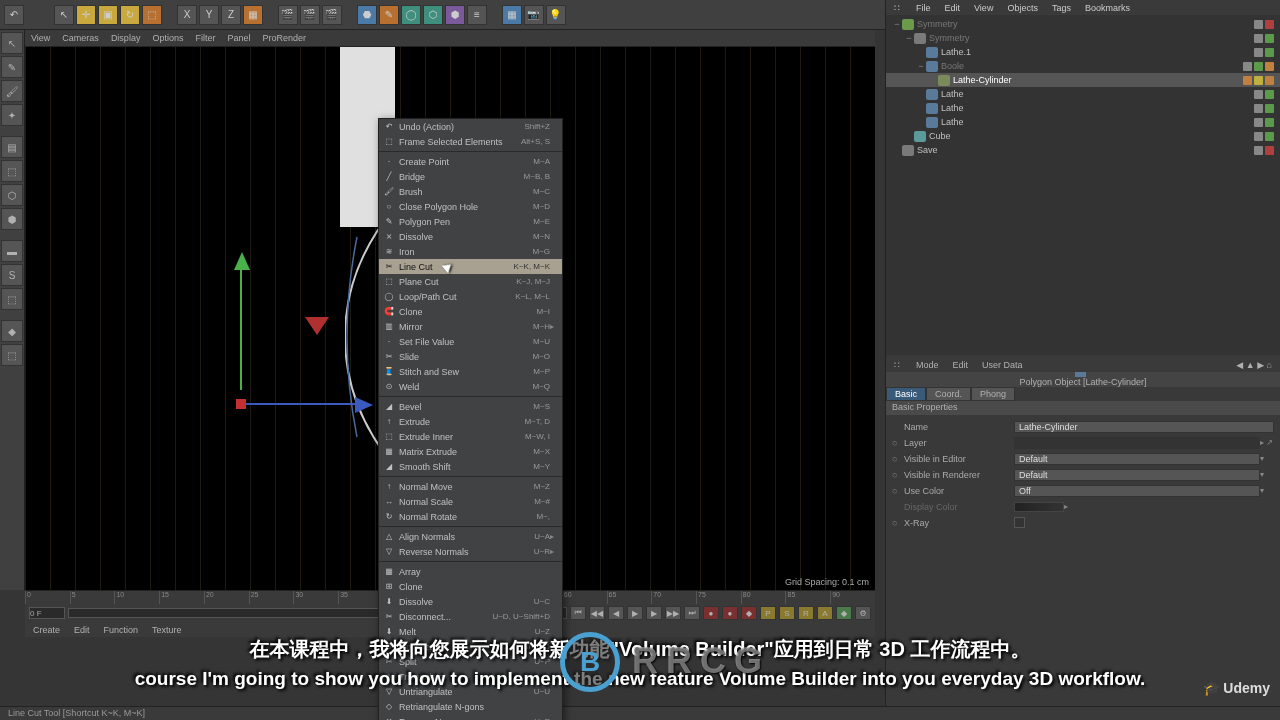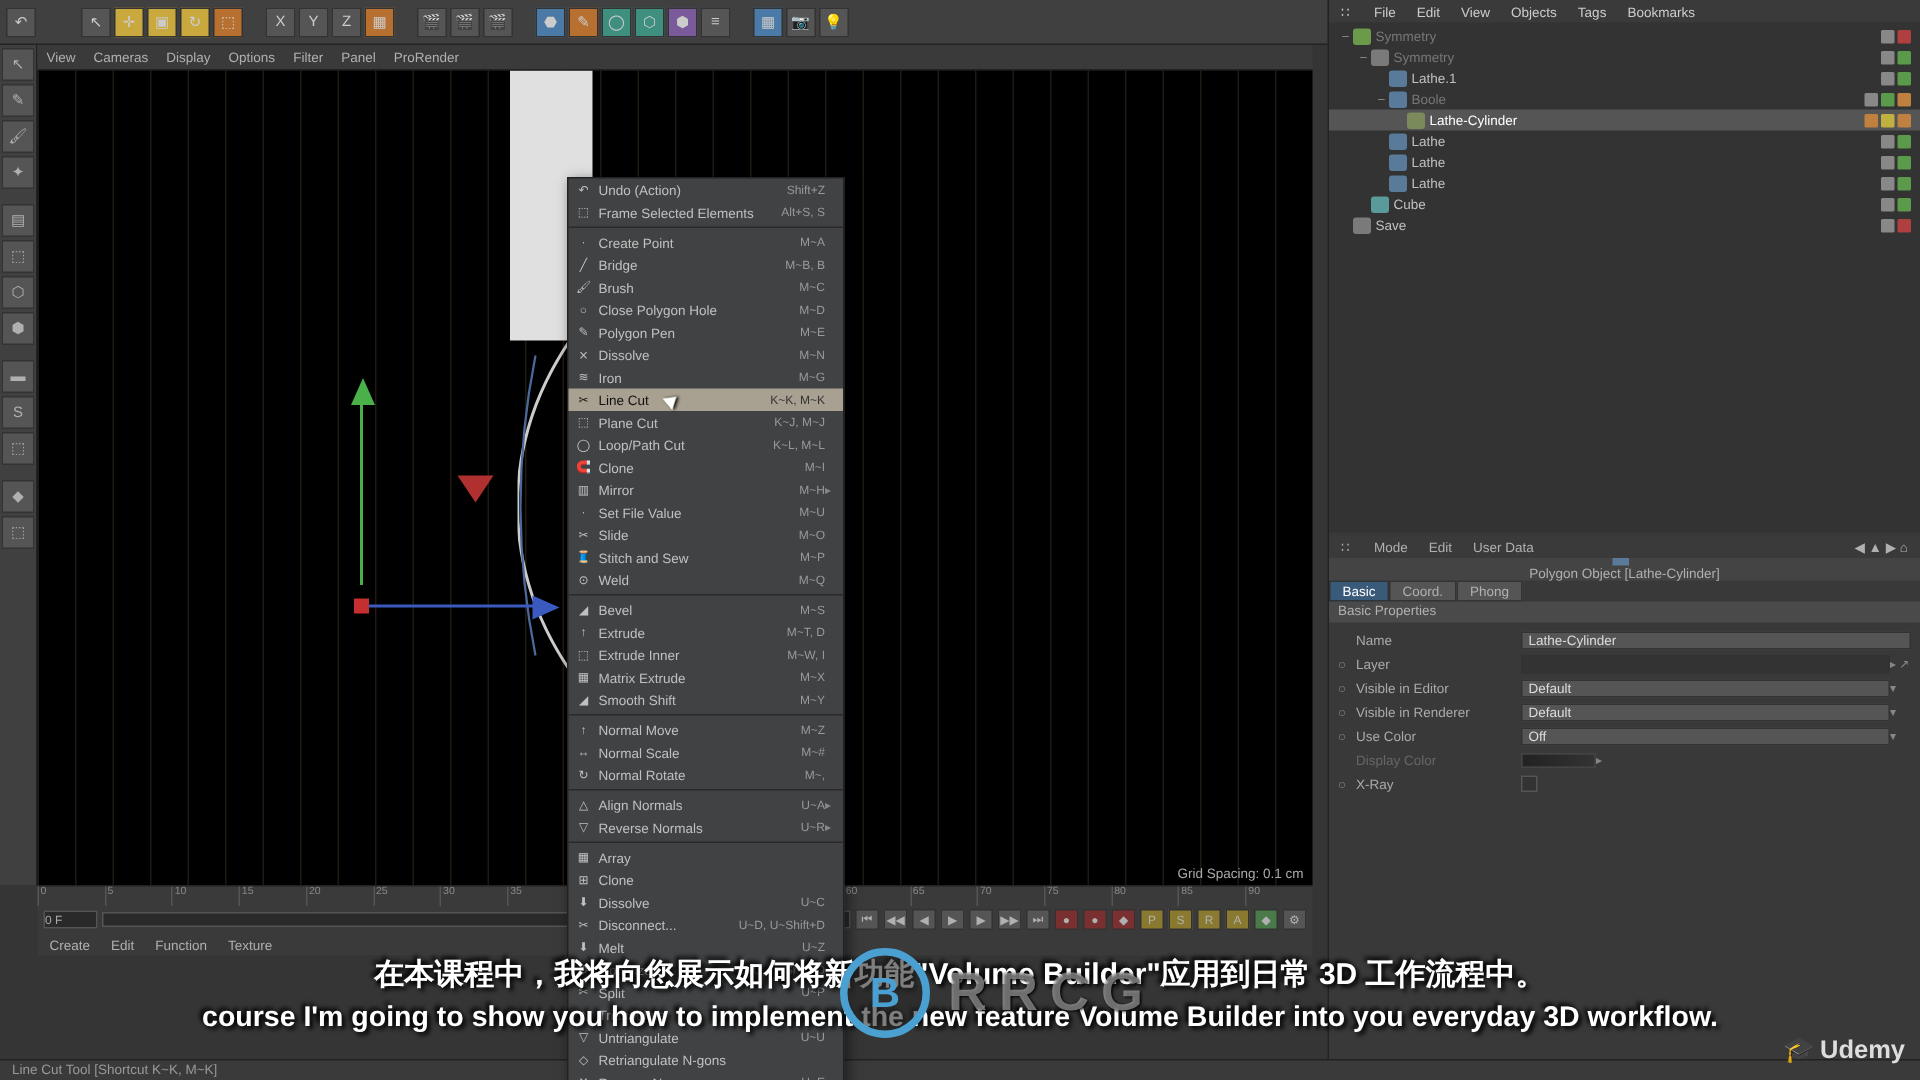--- a/index.html
+++ b/index.html
@@ -106,21 +106,21 @@
 .arrows { width: 14px; color: #888; font-size: 8px; }
 
 
 .status-bar { position: absolute; left: 0; bottom: 0; width: 100%; height: 14px; background: #3a3a3a; border-top: 1px solid #222; font-size: 9px; color: #999; padding: 1px 8px; }
 
 
 .subtitle-cn { position: absolute; left: 0; right: 0; top: 636px; text-align: center; font-size: 20px; font-weight: bold; color: #fff; text-shadow: 2px 2px 3px #000, -2px -2px 3px #000; z-index: 300; pointer-events:none; }
 .subtitle-en { position: absolute; left: 0; right: 0; top: 668px; text-align: center; font-size: 19px; font-weight: bold; color: #fff; text-shadow: 2px 2px 3px #000, -2px -2px 3px #000; z-index: 300; pointer-events:none; }
 .logo-circle { position: absolute; left: 560px; top: 632px; width: 60px; height: 60px; border: 5px solid #4aa0d0; border-radius: 50%; display: flex; align-items: center; justify-content: center; font-size: 28px; font-weight: bold; color: #4aa0d0; z-index: 310; background: rgba(40,40,40,0.6); pointer-events:none; }
 .watermark-text { position: absolute; left: 632px; top: 640px; font-size: 36px; font-weight: bold; letter-spacing: 8px; color: rgba(200,200,200,0.55); z-index: 305; text-shadow: 1px 1px 2px #000; pointer-events:none; }
-.udemy { position: absolute; right: 10px; bottom: 10px; font-size: 17px; font-weight: bold; color: #ddd; z-index: 310; pointer-events:none; }
+.udemy { position: absolute; right: 10px; bottom: 24px; font-size: 14px; font-weight: bold; color: #ddd; z-index: 310; pointer-events:none; }
 .udemy::before { content:"🎓"; margin-right:3px; }
 </style>
 </head>
 <body>
 
 <div class="top-toolbar">
   <div class="undo tool-btn">
       <span>↶</span>
     </div>
   <div class="tool-group">

